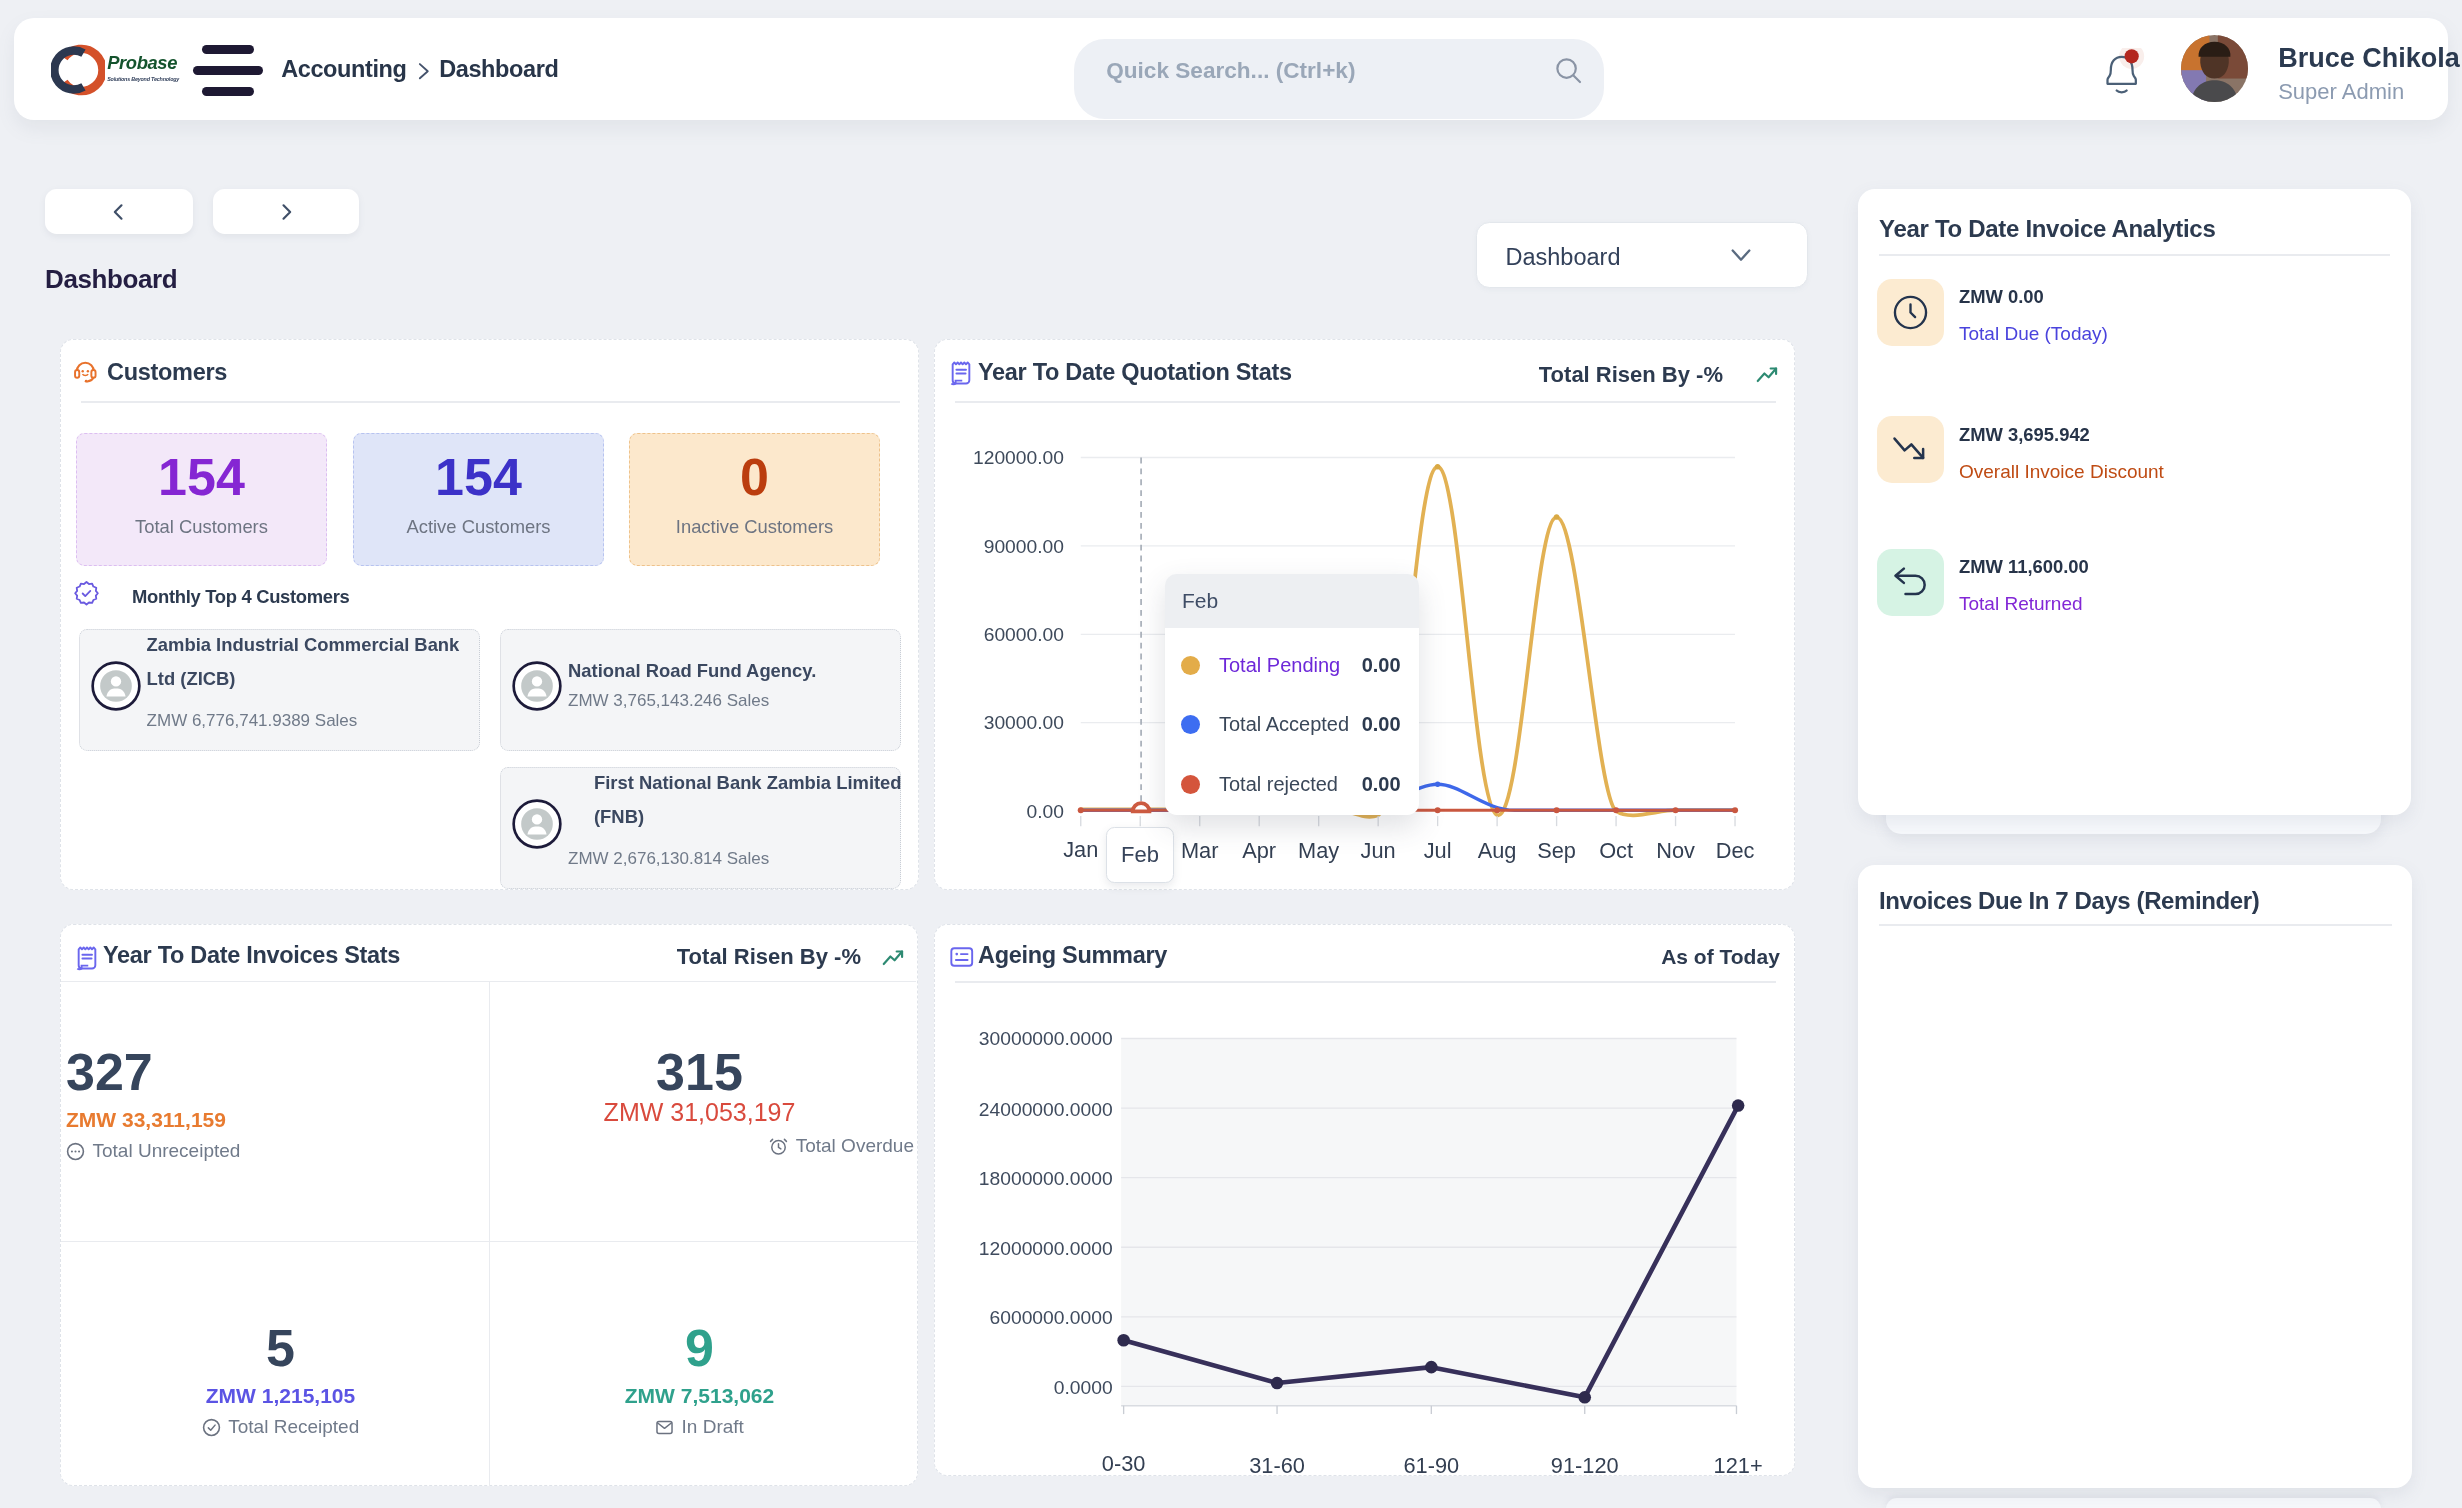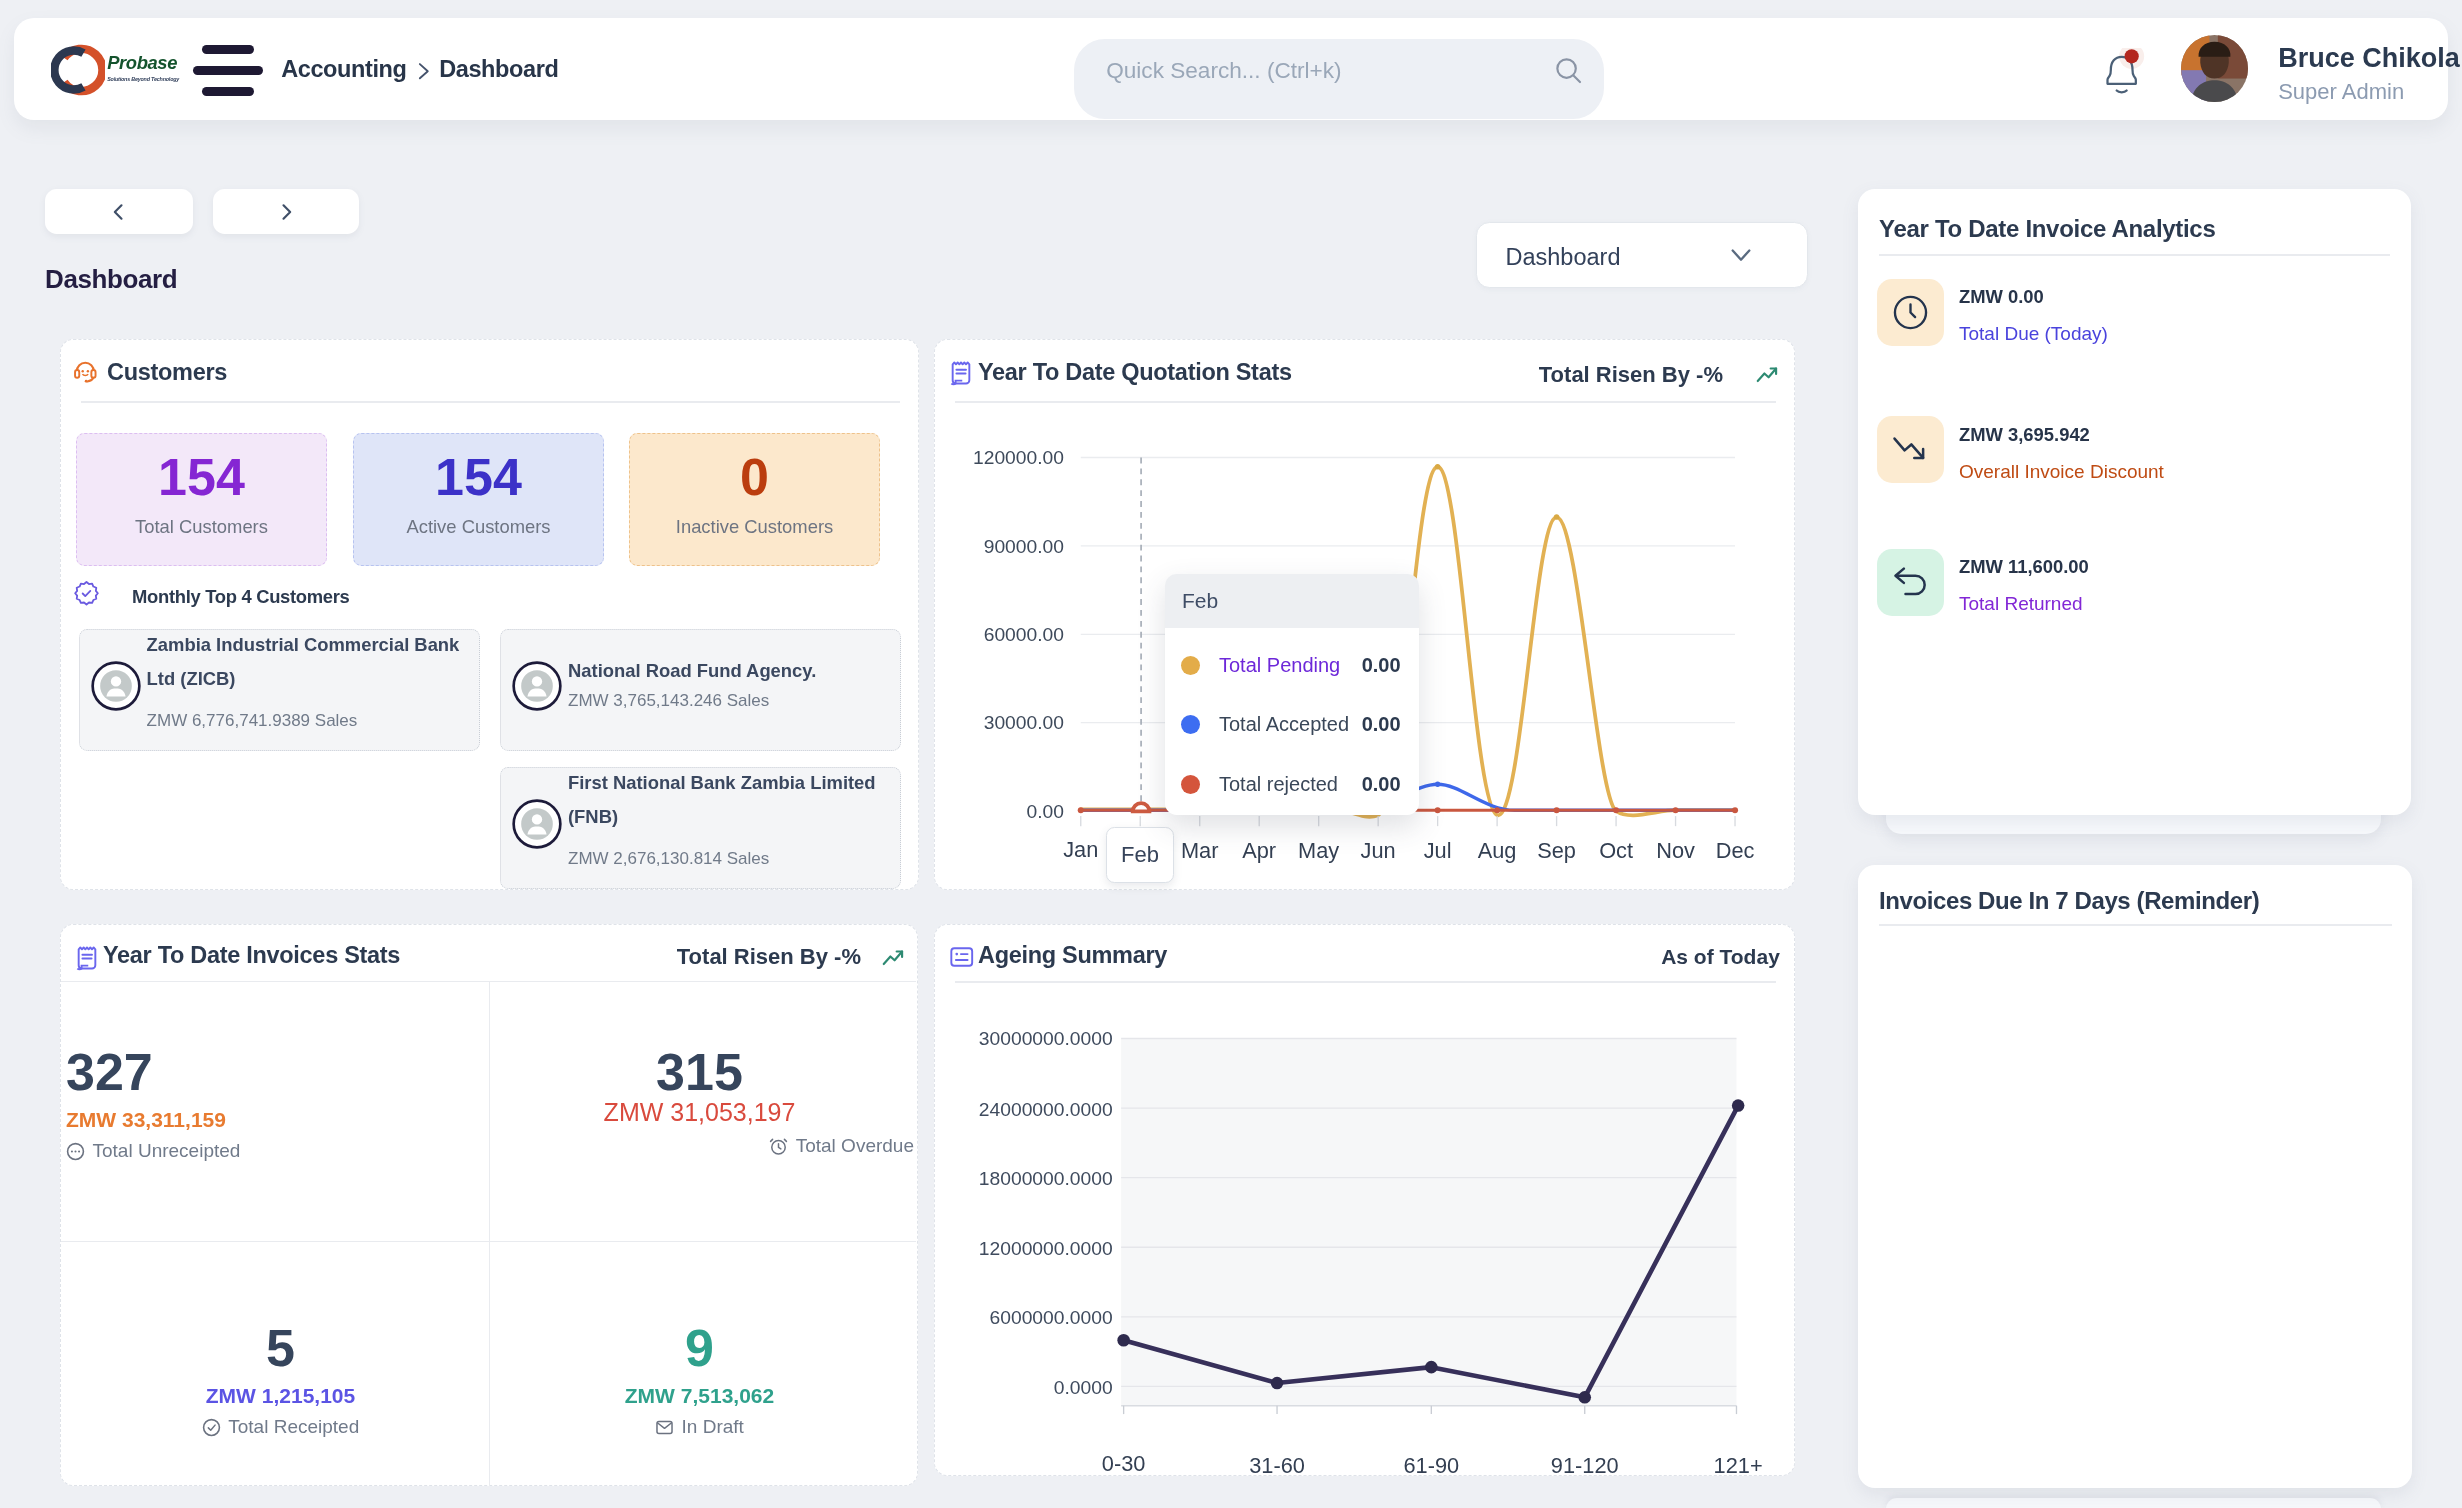--- a/index.html
+++ b/index.html
@@ -37,21 +37,21 @@
     <div style="position:absolute; left:9.2px; top:0;    width:52px; height:9.2px; background:#1e1933; border-radius:5px;"></div>
     <div style="position:absolute; left:0px;  top:21px; width:70px; height:9.2px; background:#1e1933; border-radius:5px;"></div>
     <div style="position:absolute; left:9.2px; top:42px; width:52px; height:9.2px; background:#1e1933; border-radius:5px;"></div>
   </div>
   <div class="abs" style="left:267px; top:38px; font-size:23.5px; font-weight:bold; color:#283549; letter-spacing:-0.4px;">Accounting</div>
   <svg class="abs" style="left:400px; top:44px;" width="18.4" height="18.4" viewBox="0 0 22 22">
       <path d="M7 2.5 L16.5 11 L7 19.5" fill="none" stroke="#44526b" stroke-width="2.2" stroke-linecap="round" stroke-linejoin="round"></path>
     </svg>
   <div class="abs" style="left:425px; top:38px; font-size:23.5px; font-weight:bold; color:#283549; letter-spacing:-0.4px;">Dashboard</div>
 
-  <div class="abs" style="left:1060px; top:21px; width:530px; height:80px; background:#edf0f5; border-radius:31px;">
+  <div class="abs" style="left:1060px; top:21px; width:530px; height:80px; background:#edf0f5; border-radius:31px;font-weight:bold;">
     <div style="position:absolute; left:32px; top:19px; font-size:22.6px; color:#9aa7b8;">Quick Search... (Ctrl+k)</div>
     <svg style="position:absolute; right:22px; top:17px;" width="28.5" height="28.5" viewBox="0 0 34 34">
       <circle cx="15" cy="15" r="11" fill="none" stroke="#8a94a5" stroke-width="2.6"></circle>
       <line x1="23.5" y1="23.5" x2="31" y2="31" stroke="#8a94a5" stroke-width="2.6" stroke-linecap="round"></line>
     </svg>
   </div>
 
   <svg class="abs" style="left:2086px; top:30px;" width="55" height="50" viewBox="0 0 66 60">
     <circle cx="38" cy="10" r="15" fill="#f9eeeb"></circle>
     <path d="M9 43 L9 38 C9 36 10.5 35 11.5 33.5 C13 31.3 13 29 13 26 C13 16.5 18 10.5 26 10.5 C34 10.5 39 16.5 39 26 C39 29 39 31.3 40.5 33.5 C41.5 35 43 36 43 38 L43 43 Z" fill="none" stroke="#4b6077" stroke-width="2.7" stroke-linejoin="round"></path>
@@ -146,21 +146,21 @@
     <div class="cname" style="top:24px;">National Road Fund Agency.</div>
     <div class="csale" style="top:61px;">ZMW 3,765,143.246 Sales</div>
   </div>
   <div class="abs cust" style="left:439px; top:427px; width:401px; height:122px;">
     <svg class="av" viewBox="0 0 60 60">
         <circle cx="30" cy="30" r="28" fill="#fff" stroke="#1d1b3a" stroke-width="3.2"></circle>
         <circle cx="30" cy="30" r="19" fill="#c3c9c9"></circle>
         <circle cx="30" cy="24.5" r="6.2" fill="#fff"></circle>
         <path d="M18.5 42.5 c1.5-7.5 6-9.5 11.5-9.5 c5.5 0 10 2 11.5 9.5 Z" fill="#fff"></path>
       </svg>
-    <div class="cname" style="top:-1.7px;">First National Bank Zambia Limited<br>(FNB)</div>
+    <div class="cname" style="top:-1.7px;margin-left:26px;">First National Bank Zambia Limited<br>(FNB)</div>
     <div class="csale" style="top:81px;">ZMW 2,676,130.814 Sales</div>
   </div>
 </div>
 
 <div class="card" id="quotation" style="left:934px; top:339px; width:861px; height:551px;">
   <svg class="hdr-icon" width="22" height="25" viewBox="0 0 26 30">
     <path d="M3 4 l2 -2.2 2 2.2 2 -2.2 2 2.2 2 -2.2 2 2.2 2 -2.2 2 2.2 2 -2.2 2 2.2 v19 a4 4 0 0 1 -4 4 h-13 a4 4 0 0 1 -3 -4 Z" fill="none" stroke="#6a66ee" stroke-width="2.3" stroke-linejoin="round"></path>
     <path d="M7.5 10.5 h8 M7.5 15 h11 M16.5 10.5 h2.5" stroke="#6a66ee" stroke-width="2.3" stroke-linecap="round"></path>
     <path d="M1.5 27 a3.5 3.5 0 0 0 5 0 v-3.5 h8" fill="none" stroke="#6a66ee" stroke-width="2.3"></path>
   </svg>

